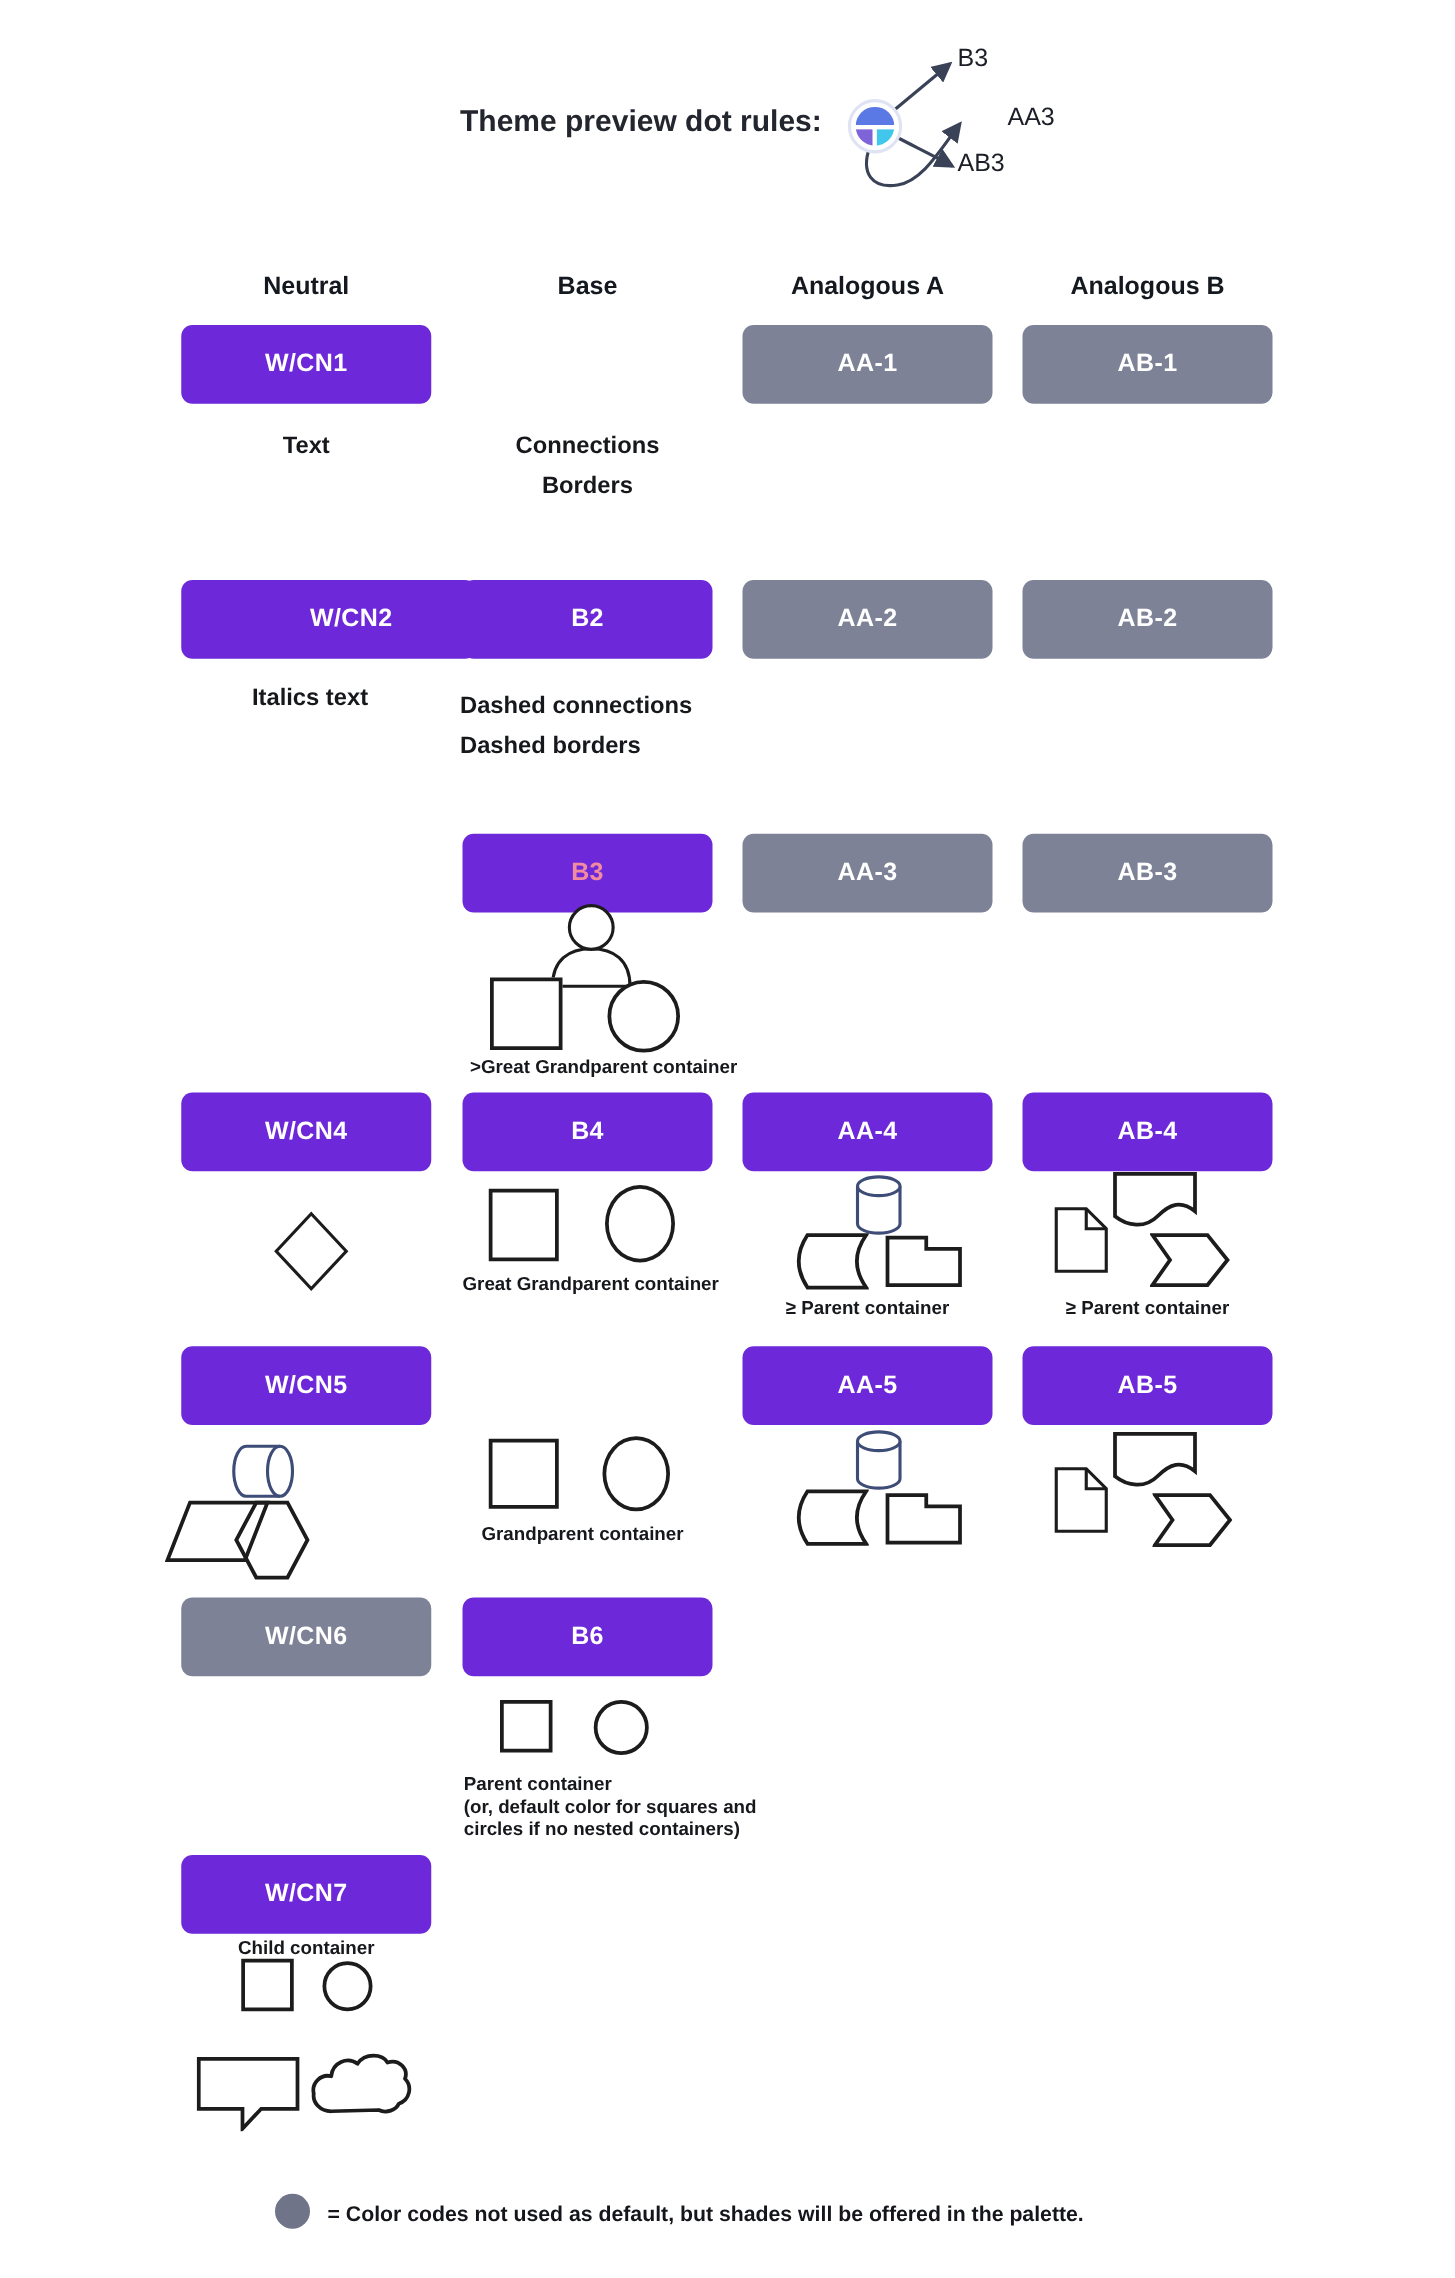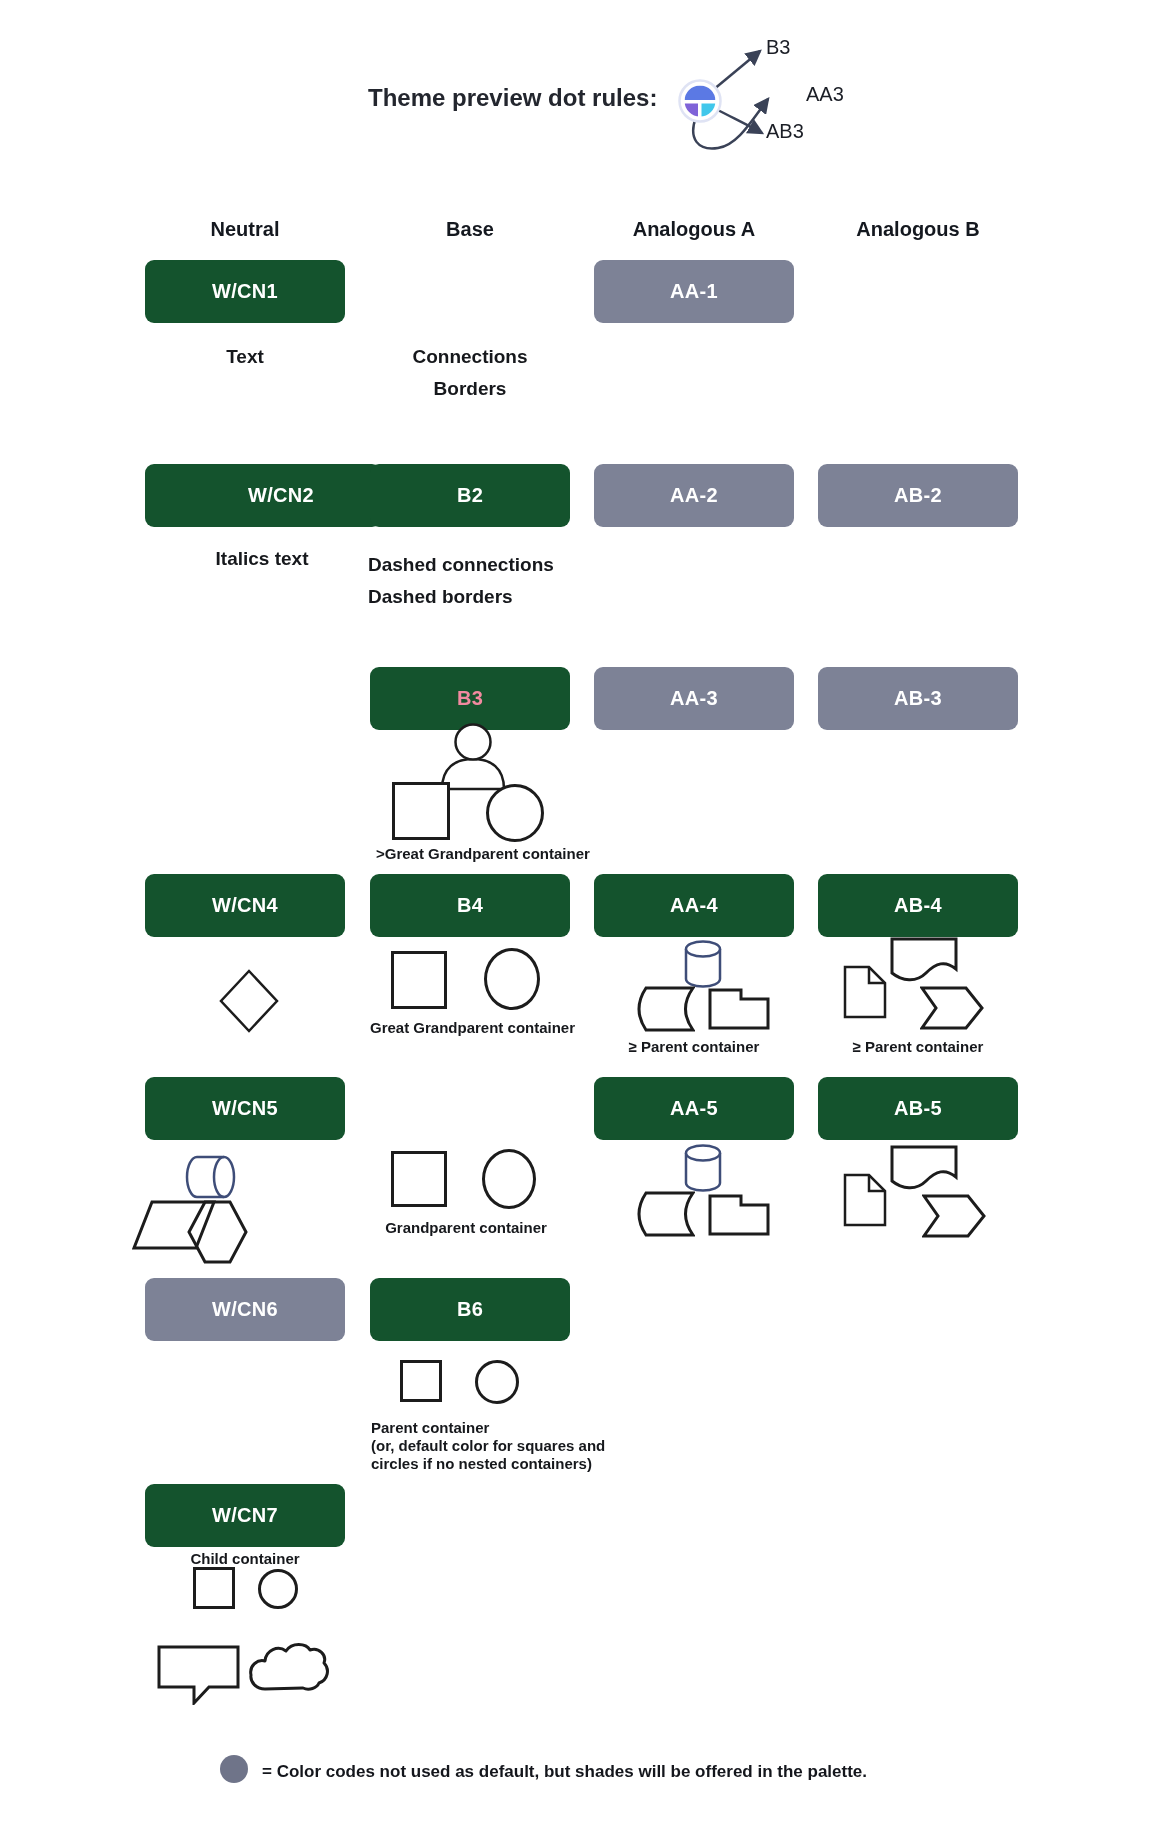--- a/index.html
+++ b/index.html
@@ -3,21 +3,21 @@
 <meta charset="utf-8">
 <style>
   html,body{margin:0;padding:0;background:#fff;}
   .canvas{position:relative;width:1164px;height:1822px;background:#fff;overflow:hidden;
           font-family:"Liberation Sans",sans-serif;color:#16181c;}
   .title{position:absolute;font-size:24px;font-weight:600;color:#23262e;white-space:nowrap;}
   .arrow-label{position:absolute;font-size:20px;font-weight:400;color:#1b1e26;white-space:nowrap;}
   .col-head{position:absolute;width:200px;text-align:center;font-size:20px;font-weight:700;color:#14181f;}
   .swatch{position:absolute;width:200px;height:63px;border-radius:9px;display:flex;align-items:center;
           justify-content:center;font-size:20px;font-weight:700;color:#fff;letter-spacing:.3px;}
-  .swatch.dark{background:#14532d;}
+  .swatch.dark{background:#6d28d9;}
   .swatch.muted{background:#7d8296;}
   .swatch.pink{color:#f28aa0;}
   .note{position:absolute;font-size:19px;font-weight:700;color:#16181c;line-height:32px;white-space:nowrap;}
   .note.center{width:200px;text-align:center;}
   .shape-label{position:absolute;font-size:15px;font-weight:700;color:#16181c;white-space:nowrap;line-height:18px;}
   .shape-label.center{width:200px;text-align:center;}
   .sq{position:absolute;border:3px solid #1c1c1c;background:#fff;box-sizing:border-box;}
   .ci{position:absolute;border:3px solid #1c1c1c;background:#fff;border-radius:50%;box-sizing:border-box;}
   .shape{position:absolute;}
   .legend-dot{position:absolute;width:28px;height:28px;border-radius:50%;background:#6f7489;}
@@ -54,33 +54,34 @@
   <div class="arrow-label" style="left:776px;top:83px;margin-left:30px;">AA3</div>
   <div class="arrow-label" style="left:766px;top:120px;">AB3</div>
 
   <div class="col-head" style="left:145px;top:218px;">Neutral</div>
   <div class="col-head" style="left:370px;top:218px;">Base</div>
   <div class="col-head" style="left:594px;top:218px;">Analogous A</div>
   <div class="col-head" style="left:818px;top:218px;">Analogous B</div>
 
   <div class="swatch dark" style="left:145px;top:260px;">W/CN1</div>
   <div class="swatch muted" style="left:594px;top:260px;">AA-1</div>
+  <div class="swatch muted" style="left:818px;top:260px;">AB-1</div>
 
   <div class="note center" style="left:145px;top:341px;">Text</div>
   <div class="note center" style="left:370px;top:341px;">
     <span style="display:block;">Connections</span>
     <span style="display:block;">Borders</span>
   </div>
 
   <div class="swatch dark" style="left:145px;top:464px;padding-left:36px;">W/CN2</div>
   <div class="swatch dark" style="left:370px;top:464px;">B2</div>
   <div class="swatch muted" style="left:594px;top:464px;">AA-2</div>
   <div class="swatch muted" style="left:818px;top:464px;">AB-2</div>
 
-  <div class="note center" style="left:162px;top:543px;text-align:center;">Italics text</div>
+  <div class="note center" style="left:148px;top:543px;text-align:center;">Italics text</div>
   <div class="note" style="left:368px;top:549px;">
     <span style="display:block;">Dashed connections</span>
     <span style="display:block;">Dashed borders</span>
   </div>
 
   <div class="swatch dark pink" style="left:370px;top:667px;">B3</div>
   <div class="swatch muted" style="left:594px;top:667px;">AA-3</div>
   <div class="swatch muted" style="left:818px;top:667px;">AB-3</div>
 
   <svg class="shape" style="left:438px;top:722px;" width="70" height="70" viewBox="0 0 70 70">

